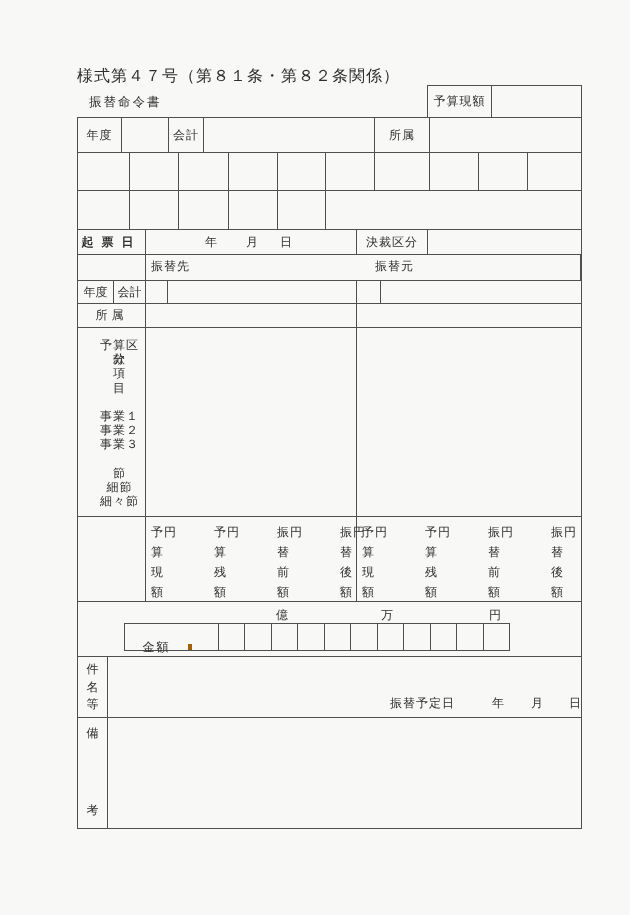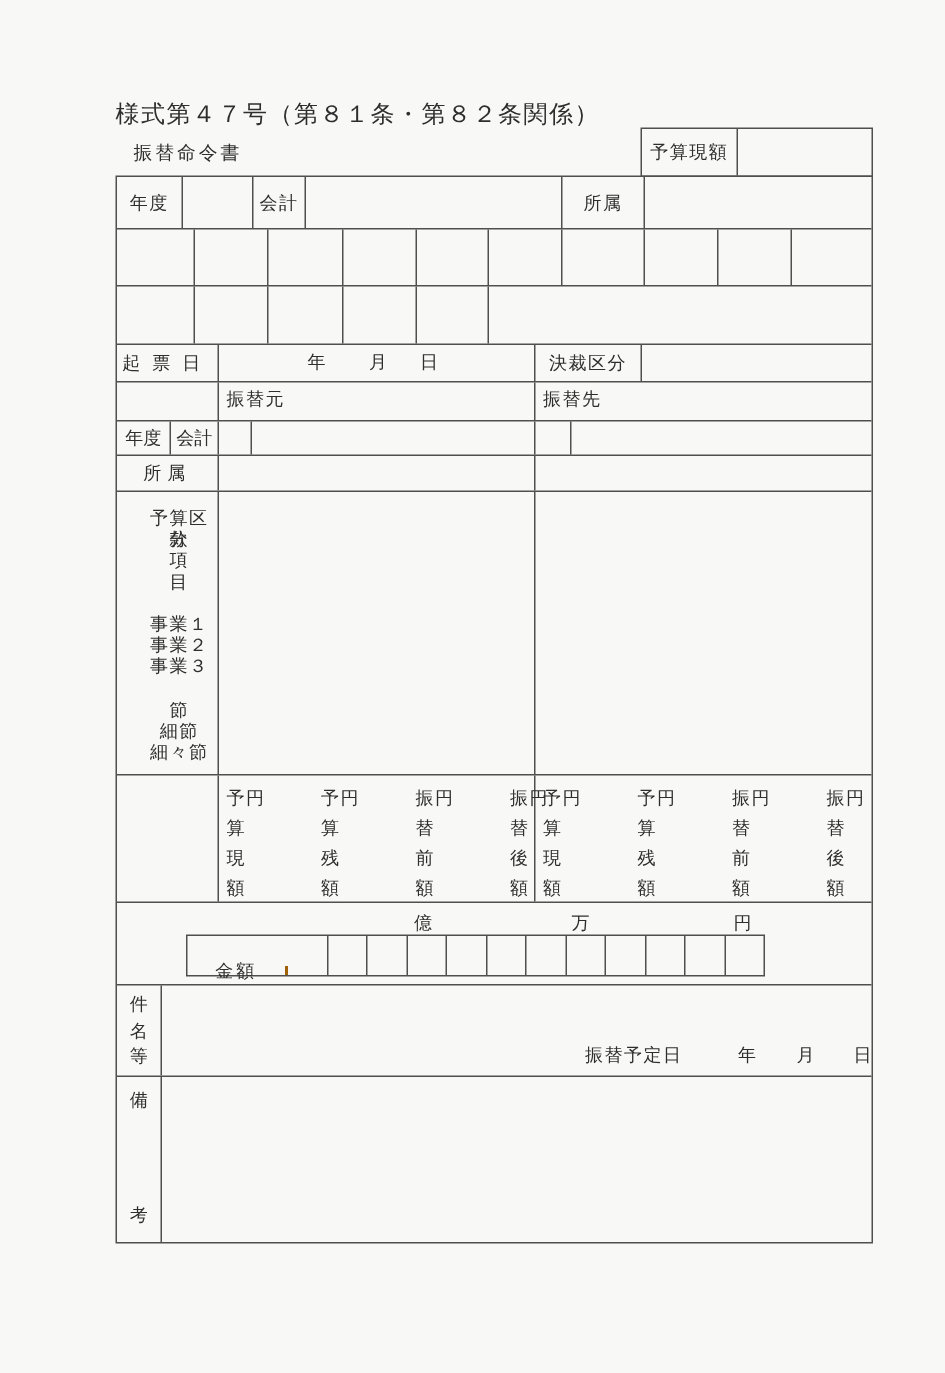--- a/index.html
+++ b/index.html
@@ -22,34 +22,34 @@
   .slip-box .val{flex:1;}
 
   
   .ftable{left:77px;top:117px;width:505px;height:712px;border:1px solid #4f4f4f;box-sizing:border-box;background:transparent;}
   .row{display:flex;box-sizing:border-box;border-bottom:1px solid #4f4f4f;position:relative;}
   .row:last-child{border-bottom:none;}
   .c{flex:0 0 auto;border-right:1px solid #4f4f4f;box-sizing:border-box;position:relative;}
   .c.last{border-right:none;flex:1 1 auto;}
   .cc{display:flex;align-items:center;justify-content:center;}
   .tl{display:flex;align-items:flex-start;justify-content:flex-start;padding:3px 0 0 5px;}
-  .ls1{letter-spacing:1px;} .ls4{letter-spacing:4px;} .ls8{letter-spacing:8px;}
+  .ls1{letter-spacing:1px;} .ls4{letter-spacing:4px;} .ls8{letter-spacing:8px;font-weight:bold;}
 
   
   .budget-col{padding-top:10px;text-align:center;}
   .budget-col div{height:14.2px;line-height:14.2px;font-size:12px;letter-spacing:1px;margin-left:16px;}
 
   
   .amt-col{display:flex;padding-top:5px;}
   .amt-line{height:20px;line-height:20px;display:flex;justify-content:space-between;padding:0 33px 0 5px;}
 
   
   .scale-lbl{position:absolute;top:5px;transform:translateX(-50%);font-size:12px;}
   .amount-box{position:absolute;left:46px;top:21px;width:386px;height:28px;border:1px solid #4f4f4f;box-sizing:border-box;display:flex;}
-  .amount-box .mlbl{width:67px;border-right:2px solid #a16207;box-sizing:border-box;display:flex;align-items:center;justify-content:center;letter-spacing:2px;margin-top:20px;}
+  .amount-box .mlbl{width:67px;border-right:4px solid #a16207;box-sizing:border-box;display:flex;align-items:center;justify-content:center;letter-spacing:2px;margin-top:20px;}
   .amount-box .digit{flex:1 1 0;border-right:1px solid #4f4f4f;box-sizing:border-box;}
   .amount-box .digit:last-child{border-right:none;}
 
   
   .vcol{display:flex;flex-direction:column;align-items:center;justify-content:space-evenly;padding:4px 0;}
   .vcol-between{display:flex;flex-direction:column;align-items:center;justify-content:space-between;padding:7px 0 9px 0;}
 
   
   .d-unit{position:absolute;top:50%;transform:translateY(-50%);}
   .pdate{position:absolute;bottom:7px;height:14px;line-height:14px;}
@@ -106,22 +106,22 @@
         <span class="d-unit" style="left:59px;">年</span>
         <span class="d-unit" style="left:100px;">月</span>
         <span class="d-unit" style="left:134px;">日</span>
       </div>
       <div class="c cc ls1" style="width:71px;">決裁区分</div>
       <div class="c last"></div>
     </div>
 
     <div class="row" style="height:26px;">
       <div class="c" style="width:68px;"></div>
+      <div class="c last tl ls1">振替先</div>
       <div class="c tl ls1" style="width:211px;">振替元</div>
-      <div class="c last tl ls1">振替先</div>
     </div>
 
     <div class="row" style="height:23px;">
       <div class="c cc" style="width:36px;">年度</div>
       <div class="c cc" style="width:32px;">会計</div>
       <div class="c" style="width:22px;"></div>
       <div class="c" style="width:189px;"></div>
       <div class="c" style="width:24px;"></div>
       <div class="c last"></div>
     </div>

